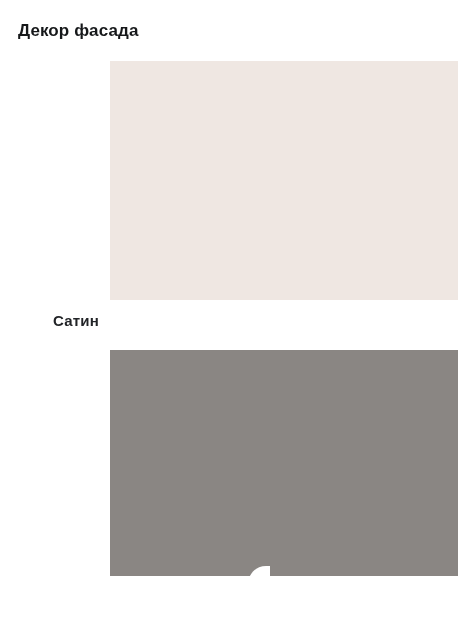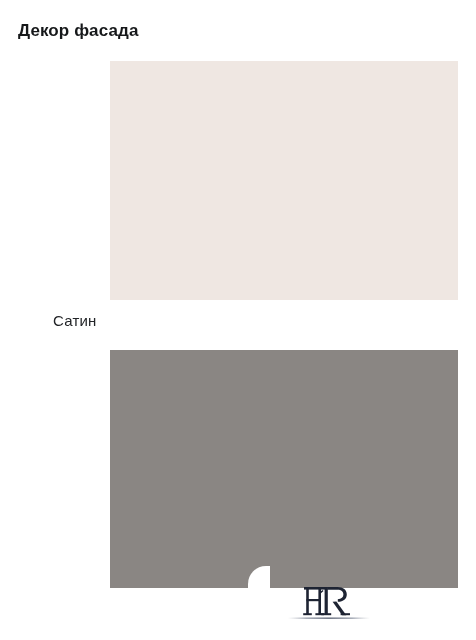--- a/index.html
+++ b/index.html
@@ -9,21 +9,21 @@
     background: #ffffff;
   }
   body {
     font-family: "Liberation Sans", "DejaVu Sans", sans-serif;
     -webkit-font-smoothing: antialiased;
   }
 
   #page {
     position: relative;
     width: 476px;
-    height: 640px;
+    height: 576px;
     background: #ffffff;
     overflow: hidden;
   }
 
   
   .page-title {
     position: absolute;
     left: 18px;
     top: 20px;
     font-size: 17px;
@@ -91,21 +91,21 @@
     height: 22px;
     background: #ffffff;
     border-top-left-radius: 18px;
   }
 
   
   .swatch-label {
     position: absolute;
     left: 53px;
     font-size: 15px;
-    font-weight: normal;
+    font-weight: bold;
     color: #222427;
     line-height: 20px;
     letter-spacing: 0.2px;
     white-space: nowrap;
   }
 
   .label-satin { top: 311px; }
   .label-clay  { top: 595px; }
 
   

